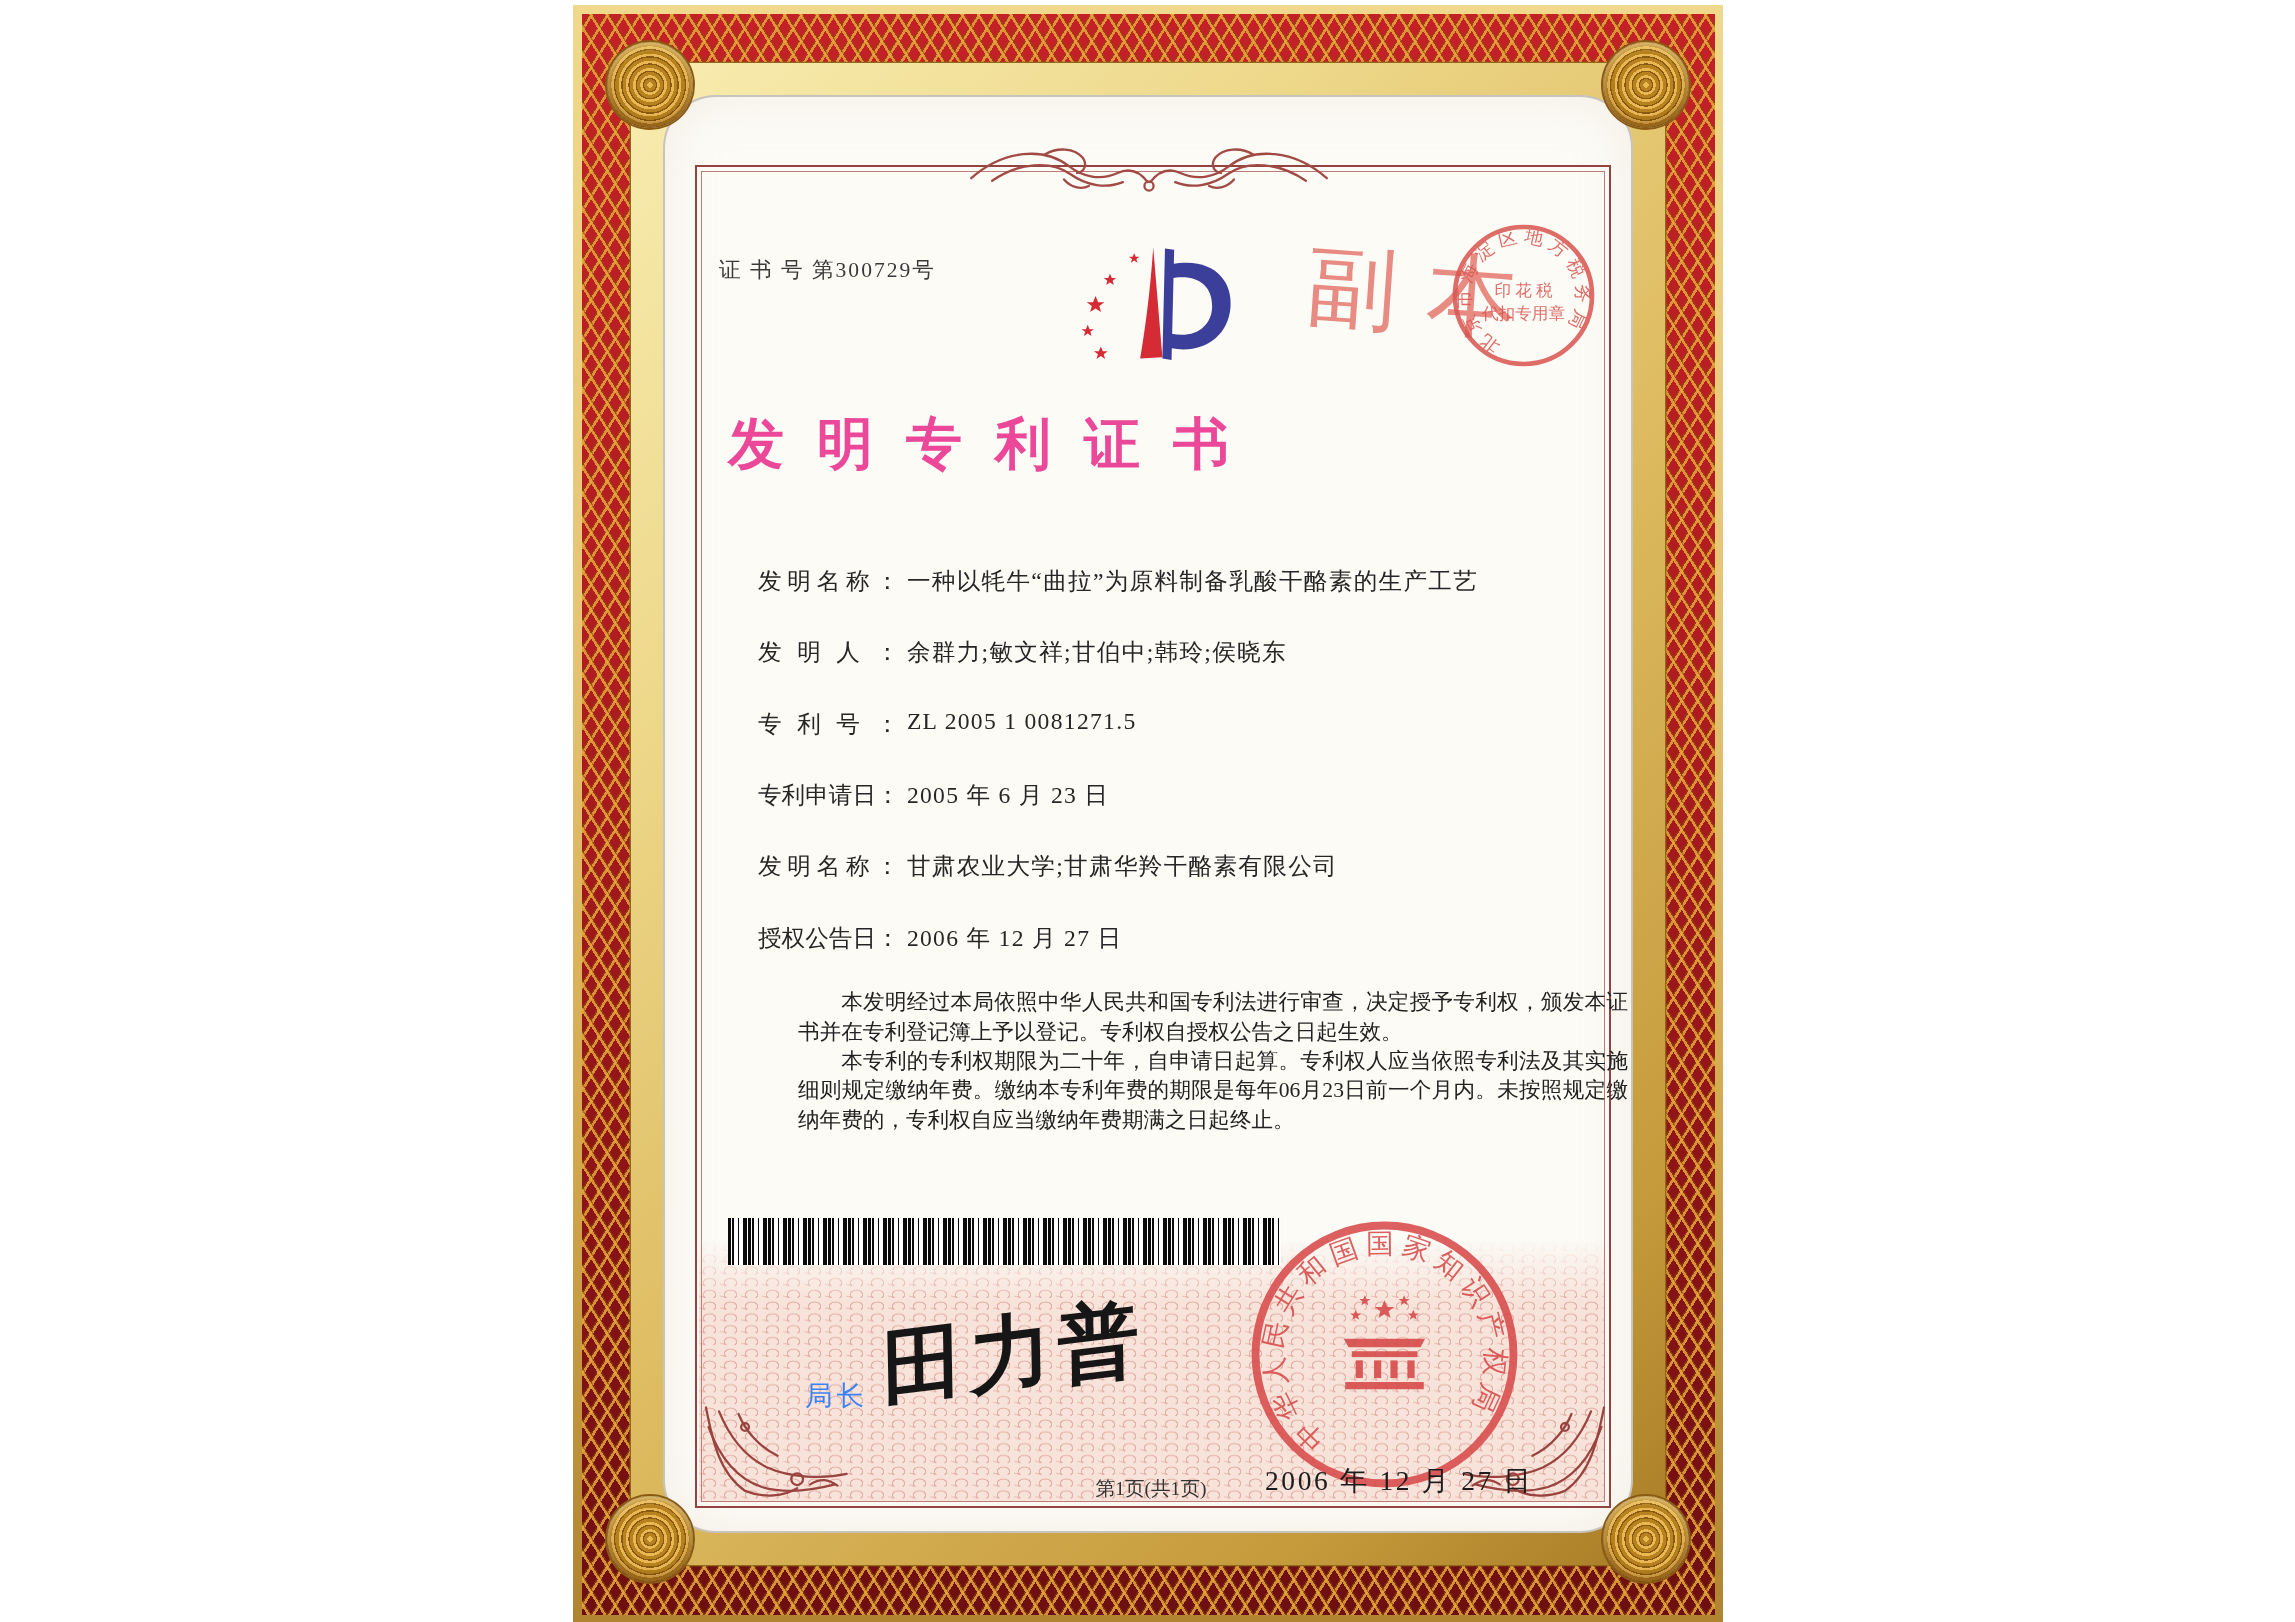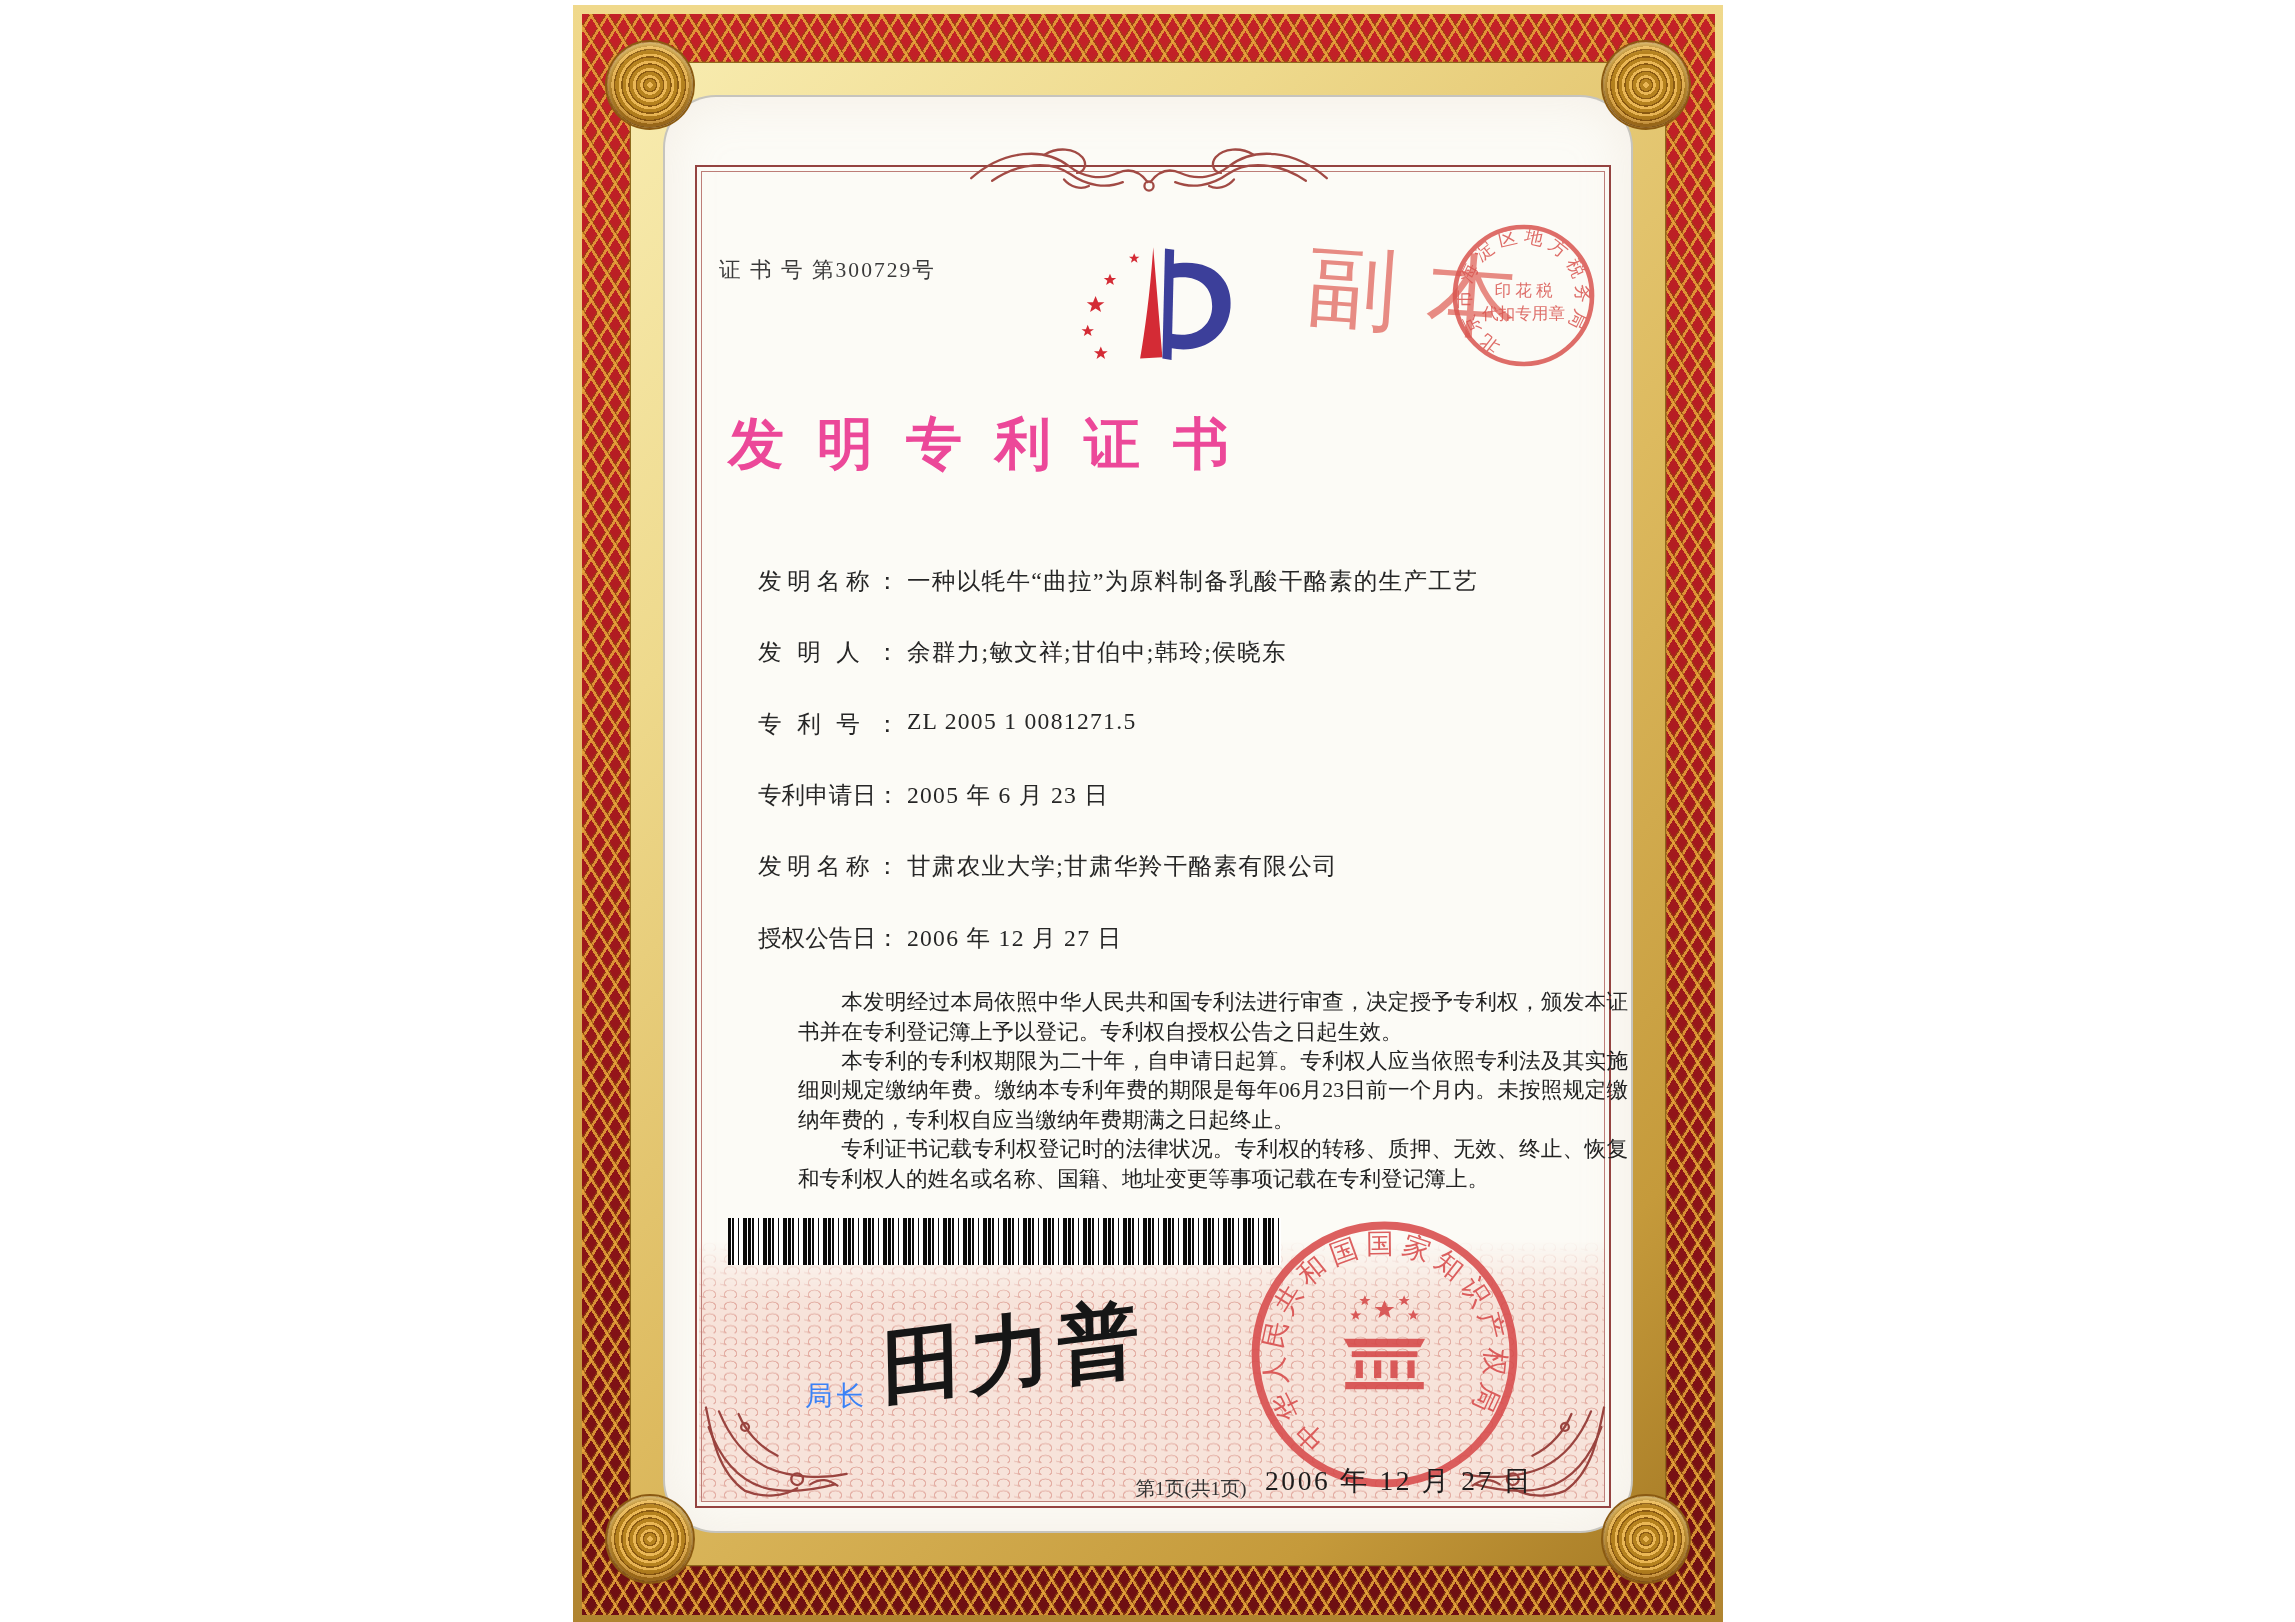--- a/index.html
+++ b/index.html
@@ -56,21 +56,21 @@
 
   .barcode{position:absolute;left:155px;top:1213px;width:553px;height:47px;
     background:repeating-linear-gradient(90deg,#0a0a0a 0 2.6px,#fff 2.6px 3.9px,#0a0a0a 3.9px 5.9px,#fff 5.9px 9.8px,#0a0a0a 9.8px 11px,#fff 11px 15px,#0a0a0a 15px 19px,#fff 19px 20px);}
 
   .director{position:absolute;left:232px;top:1373px;font-size:27.5px;letter-spacing:3.9px;color:#3b82f6;}
   .signature{position:absolute;left:308px;top:1294px;font-size:82px;font-weight:bold;letter-spacing:6.5px;color:#161616;
     transform:rotate(-7deg) skewX(-6deg);white-space:nowrap;}
 
   .seal{position:absolute;left:674px;top:1212px;width:275px;height:275px;opacity:.88;}
   .seal-date{position:absolute;left:692px;top:1458px;font-size:27.5px;letter-spacing:2.6px;color:#1d1d1d;white-space:nowrap;}
-  .footer{position:absolute;left:122px;top:1470px;width:912px;text-align:center;font-size:19.6px;color:#333;padding-left:40px;}
+  .footer{position:absolute;left:122px;top:1470px;width:912px;text-align:center;font-size:19.6px;color:#333;}
 
   .logo{position:absolute;left:499px;top:237px;width:167px;height:131px;}
   .taxstamp{position:absolute;left:876px;top:216px;width:149px;height:149px;opacity:.85;}
   .dragons{position:absolute;left:393px;top:135px;width:366px;height:62px;}
   .fl{position:absolute;width:152px;height:99px;}
   .fl.bl{left:126px;top:1396px;}
   .fl.br{left:886px;top:1396px;transform:scaleX(-1);}
 </style>
 </head>
 <body>
@@ -180,21 +180,20 @@
       <div class="row" style="top:845px">
         <span class="lbl">发明名称：</span><span class="val">甘肃农业大学;甘肃华羚干酪素有限公司</span>
       </div>
       <div class="row" style="top:917px">
         <span class="lbl">授权公告日：</span><span class="val">2006 年 12 月 27 日</span>
       </div>
 
       <div class="paras">
         <p>本发明经过本局依照中华人民共和国专利法进行审查，决定授予专利权，颁发本证书并在专利登记簿上予以登记。专利权自授权公告之日起生效。</p>
         <p>本专利的专利权期限为二十年，自申请日起算。专利权人应当依照专利法及其实施细则规定缴纳年费。缴纳本专利年费的期限是每年06月23日前一个月内。未按照规定缴纳年费的，专利权自应当缴纳年费期满之日起终止。</p>
-        <p>专利证书记载专利权登记时的法律状况。专利权的转移、质押、无效、终止、恢复和专利权人的姓名或名称、国籍、地址变更等事项记载在专利登记簿上。</p>
       </div>
 
       <div class="barcode"></div>
 
       <div class="director">局长</div>
       <div class="signature">田力普</div>
 
       <svg class="seal" viewBox="0 0 420 420">
         <circle cx="210" cy="210" r="197" fill="none" stroke="#d84b4b" stroke-width="12"></circle>
         <path id="sealarc" d="M 121,337 A 155,155 0 1 1 299,337" fill="none"></path>

